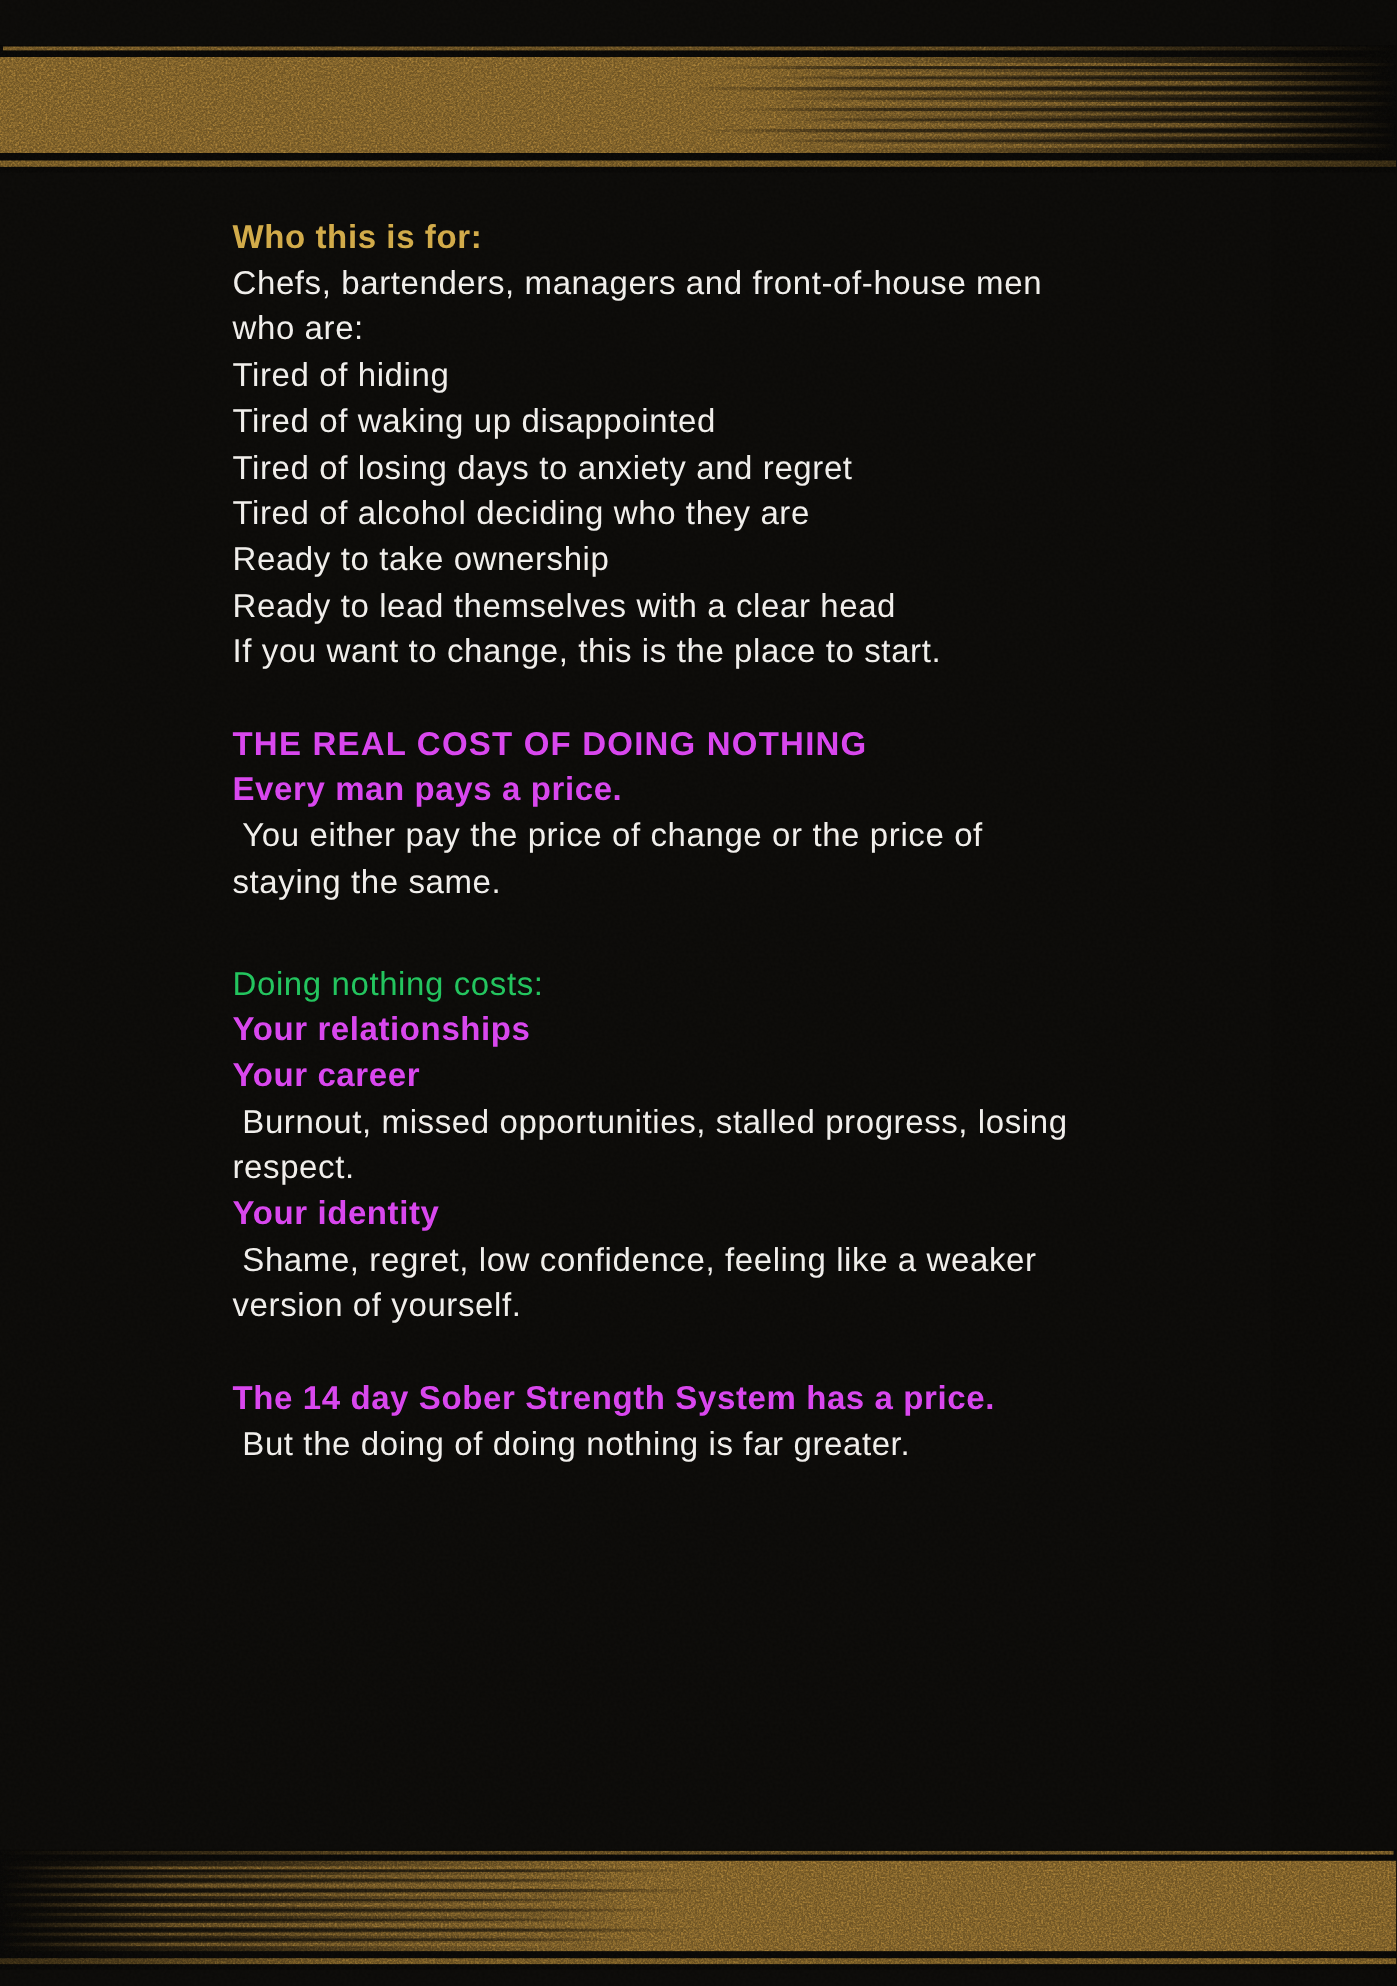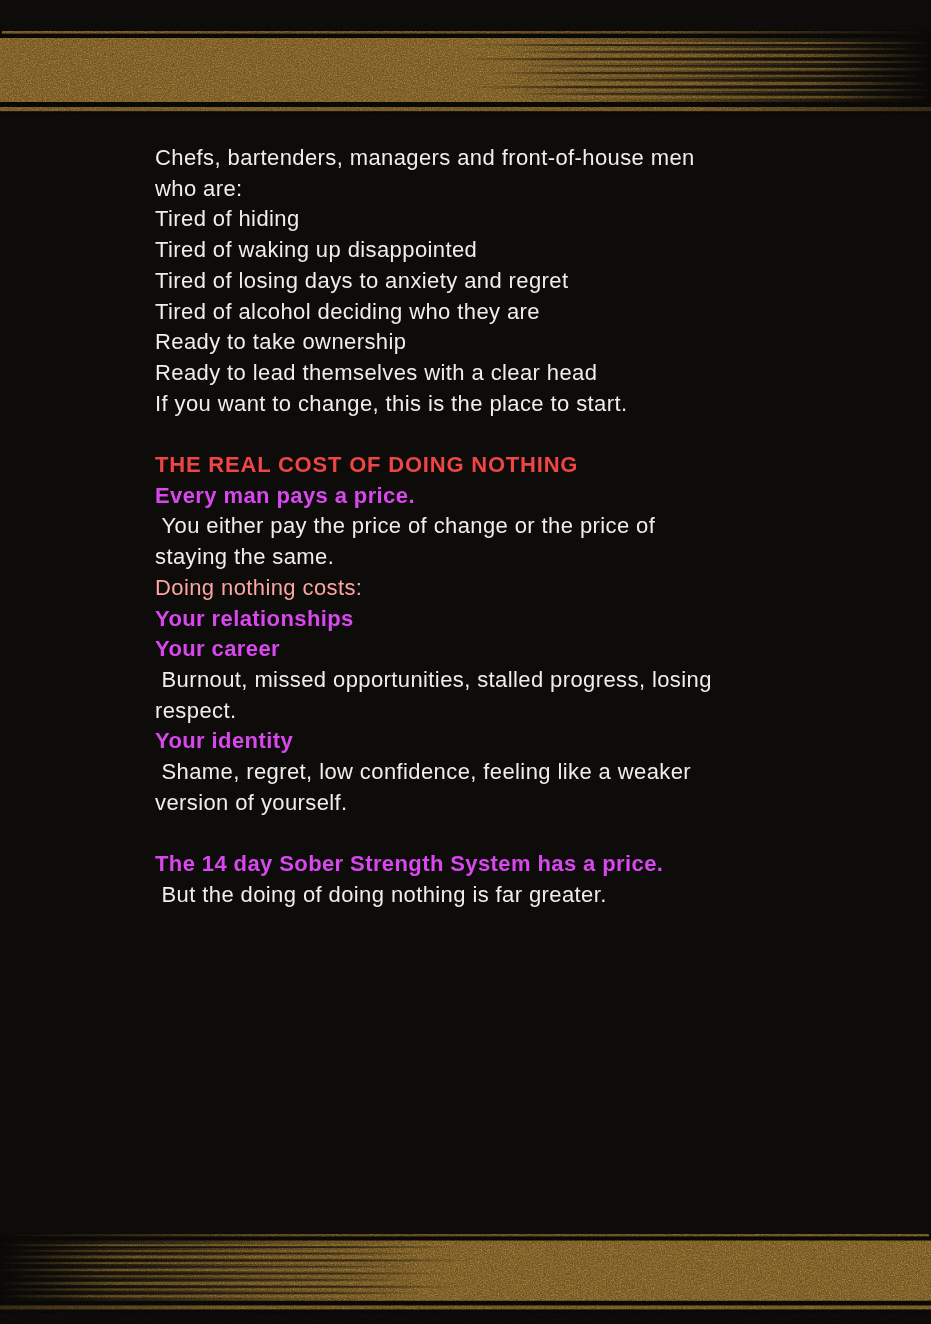--- a/index.html
+++ b/index.html
@@ -37,22 +37,22 @@
     left: 155px;
     top: 143px;
     width: 710px;
     color: #f1efec;
     font-size: 22px;
     line-height: 30.7px;
     letter-spacing: 0.4px;
   }
   .pre { white-space: pre-wrap; }
   .gold-h   { color: #d2ab49; font-weight: 700; }
-  .caps-h   { color: #ef4444; font-weight: 700; letter-spacing: 0.8px; }
-  .gold-soft{ color: #fca5a5; }
+  .caps-h   { color: #d946ef; font-weight: 700; letter-spacing: 0.8px; }
+  .gold-soft{ color: #22c55e; margin-top: 37px; }
   .bold-w   { font-weight: 700; color: #d946ef; }
   .mt-line  { margin-top: 30.7px; }
 </style>
 </head>
 <body>
 
 <svg id="band-top" class="band" viewBox="0 0 931 85" preserveAspectRatio="none" aria-hidden="true">
   <defs>
     <linearGradient id="t-bandMain" x1="0" y1="0" x2="1" y2="0">
       <stop offset="0" stop-color="#ac8338" stop-opacity="1"></stop>
@@ -154,20 +154,21 @@
   <rect x="520" y="49" width="411" height="1.8" fill="url(#b-blackCut)" opacity="0.7"></rect>
   <rect x="465" y="56" width="466" height="2.2" fill="url(#b-blackCut)" opacity="0.8"></rect>
   <rect x="505" y="63" width="426" height="1.8" fill="url(#b-blackCut)" opacity="0.7"></rect>
   <rect x="0" y="77" width="931" height="4.2" fill="url(#b-thinLine)"></rect>
   <rect x="0" y="0" width="931" height="85" filter="url(#b-grain)" opacity="0.35"></rect>
 </svg>
 
 <main class="content">
 
   <section>
+    <div class="gold-h">Who this is for:</div>
     <div class="pre">Chefs, bartenders, managers and front-of-house men
 who are:
 Tired of hiding
 Tired of waking up disappointed
 Tired of losing days to anxiety and regret
 Tired of alcohol deciding who they are
 Ready to take ownership
 Ready to lead themselves with a clear head
 If you want to change, this is the place to start.</div>
   </section>

